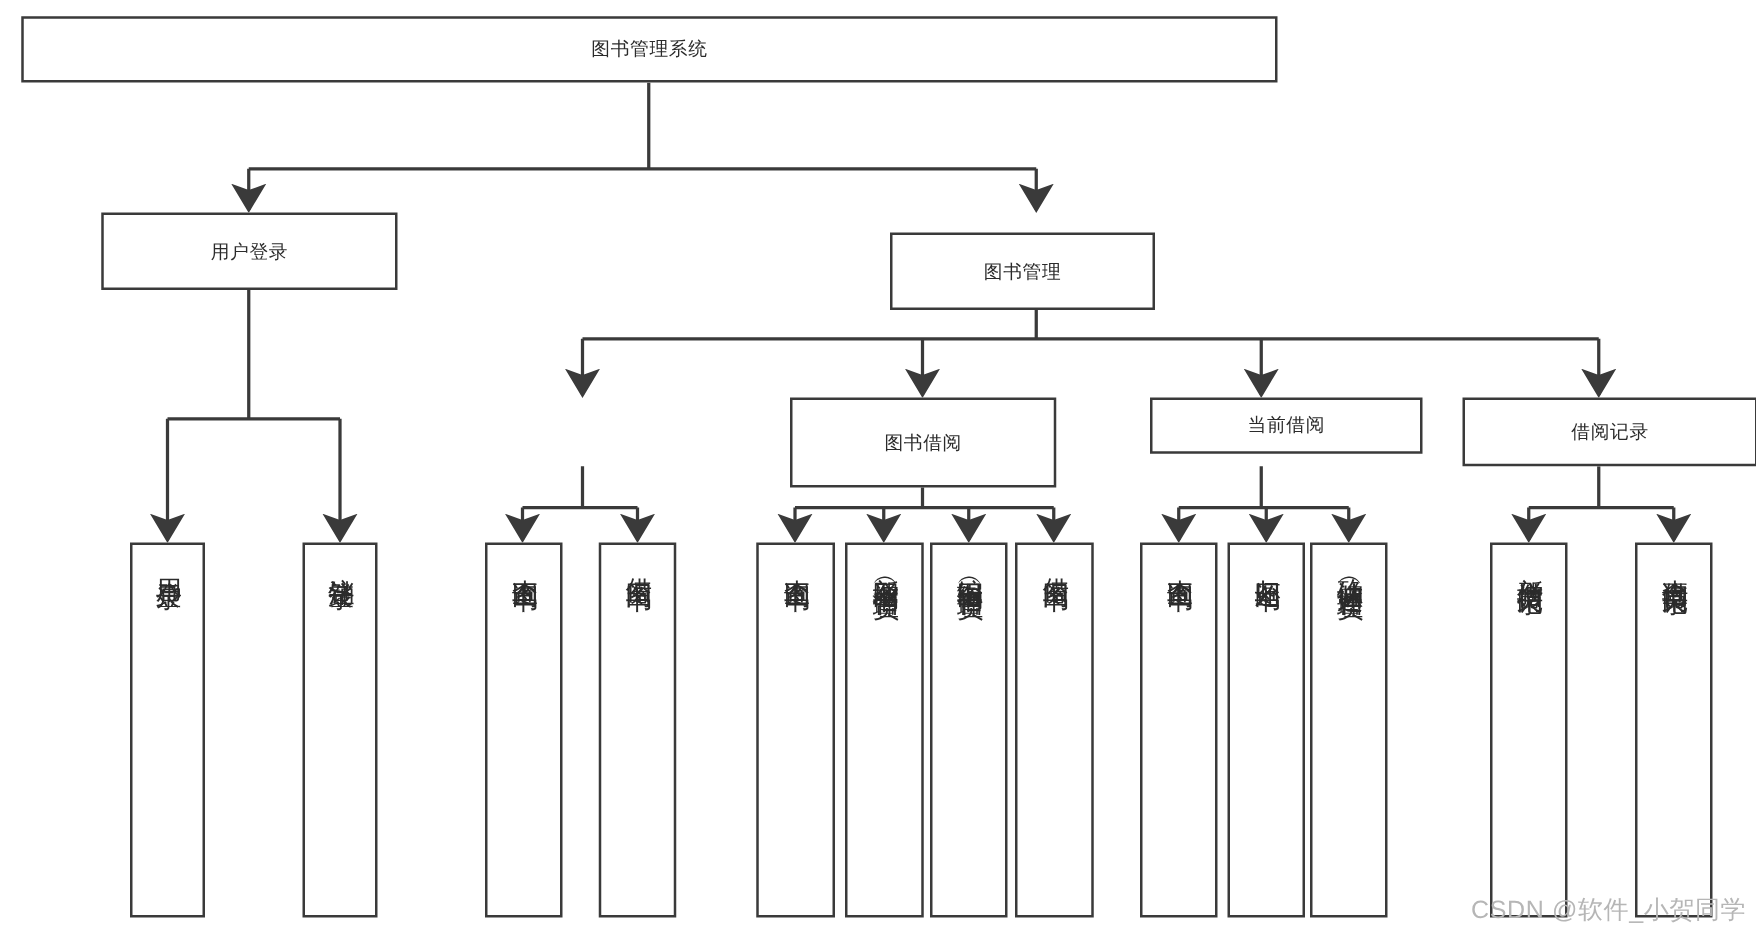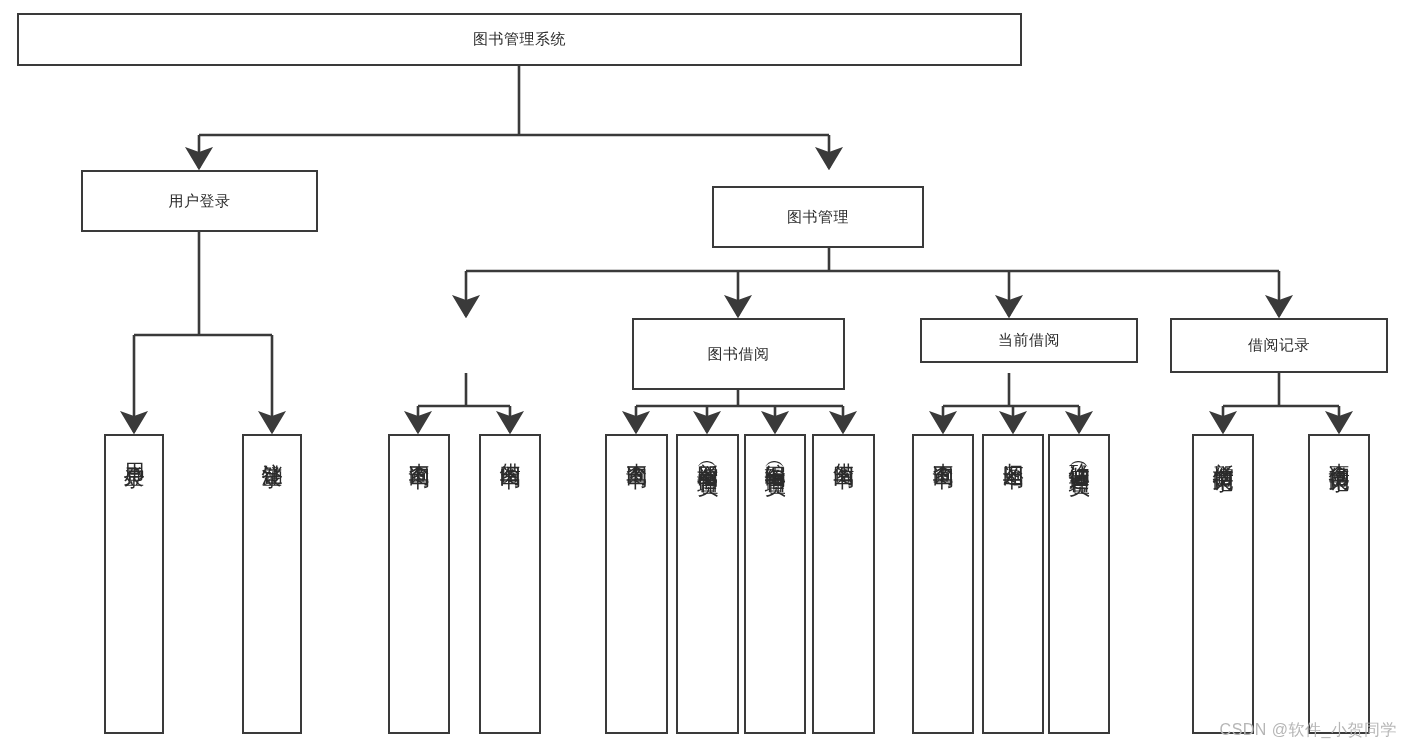--- a/index.html
+++ b/index.html
@@ -48,21 +48,21 @@
     font-size: 21px;
     line-height: 1.06;
     letter-spacing: 2px;
     white-space: nowrap;
     text-align: left;
   }
   .watermark {
     position: absolute;
     right: 8px;
     bottom: 6px;
-    font-size: 16px;
+    font-size: 20px;
     color: #b6b6b6;
     letter-spacing: 0.5px;
     white-space: nowrap;
   }
 </style>
 </head>
 <body>
 
 <div id="canvas">
 
@@ -127,21 +127,21 @@
   <div class="node horiz" style="left:712px; top:170px; width:212px; height:62px;margin-top:16px;">
     <span>图书管理</span>
   </div>
 
   <div class="node horiz" style="left:632px; top:318px; width:213px; height:72px;">
     <span>图书借阅</span>
   </div>
   <div class="node horiz" style="left:920px; top:318px; width:218px; height:45px;text-align:right;">
     <span>当前借阅</span>
   </div>
-  <div class="node horiz" style="left:1170px; top:318px; width:218px; height:55px;">
+  <div class="node horiz" style="left:1170px; top:318px; width:236px; height:55px;">
     <span>借阅记录</span>
   </div>
 
   <div class="node vert" style="left:104px; top:434px; width:60px; height:300px;">
     <span class="vtext">用户登录</span>
   </div>
   <div class="node vert" style="left:242px; top:434px; width:60px; height:300px;">
     <span class="vtext">注销登录</span>
   </div>
 

